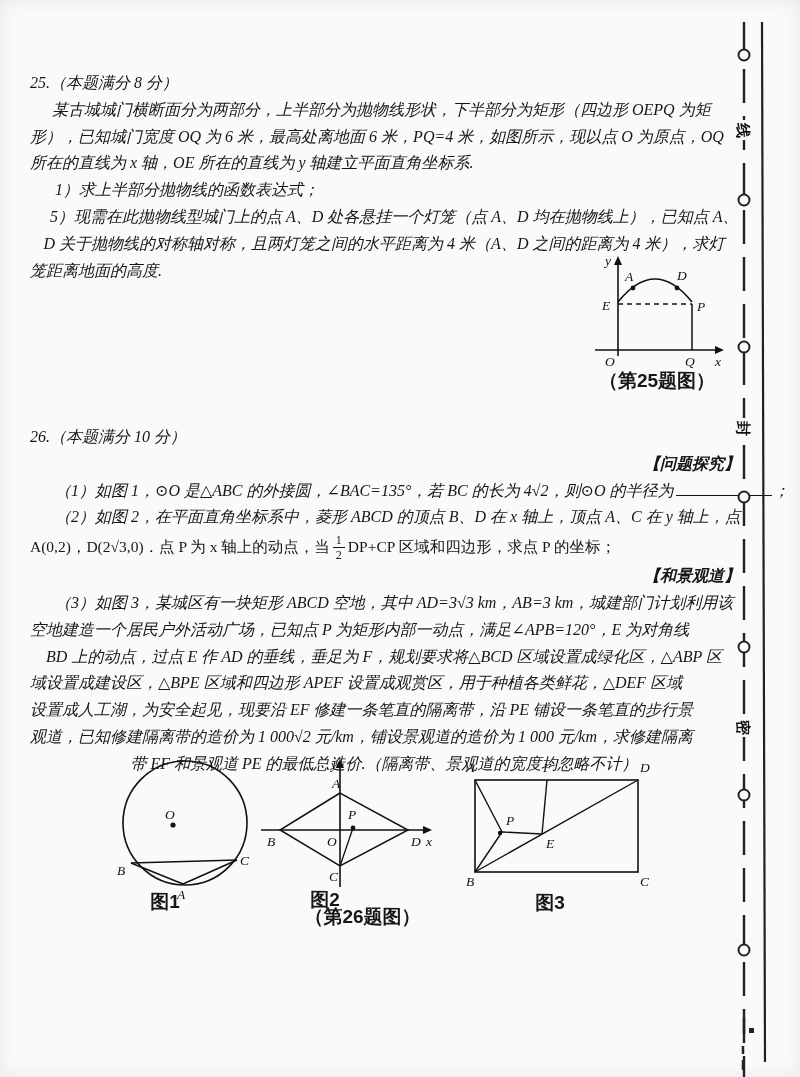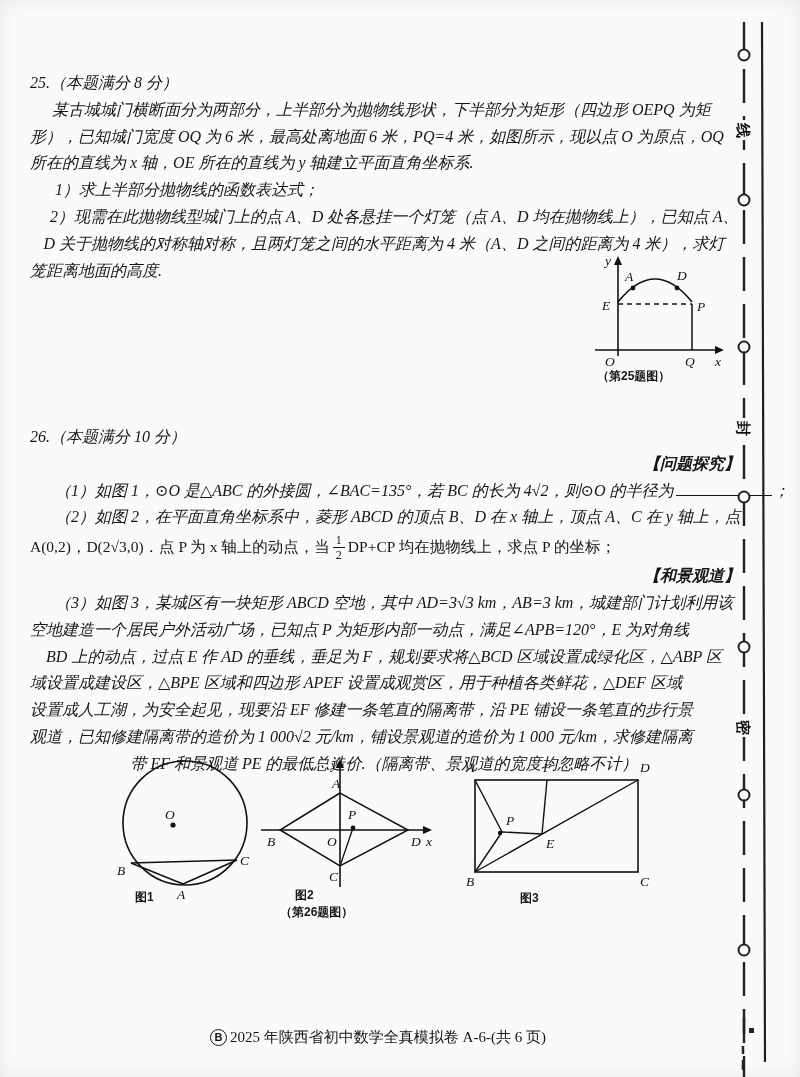--- a/index.html
+++ b/index.html
@@ -10,21 +10,21 @@
     box-shadow:inset 0 0 18px rgba(0,0,0,0.08);
   }
   .tline{white-space:nowrap;font-size:16px;line-height:26.8px;height:26.8px;font-style:italic;}
   .block{position:absolute;left:28px;width:712px;}
   .hei{font-family:"Liberation Sans","DejaVu Sans",sans-serif;font-weight:700;text-align:right;}
   .fracline{display:flex;align-items:center;height:32px;white-space:nowrap;font-size:15.5px;}
   .frac{display:inline-flex;flex-direction:column;align-items:center;margin:0 3px;line-height:1;}
   .frac .num{font-size:12px;padding:0 3px 1px;}
   .frac .den{font-size:12px;border-top:1.2px solid #161616;padding:1px 3px 0;}
   .blank{display:inline-block;width:96px;border-bottom:1.2px solid #161616;height:14px;margin:0 2px;}
-  .caption{position:absolute;font-size:12px;text-align:left;}
+  .caption{position:absolute;font-size:19px;text-align:center;}
   .figure{position:absolute;}
   svg text{font-family:"Liberation Serif","DejaVu Serif",serif;font-style:italic;font-size:13.5px;fill:#111;}
   svg text.cjk{font-style:normal;font-family:"Liberation Sans","DejaVu Sans",sans-serif;font-weight:700;font-size:15px;}
   .footer{position:absolute;top:1028px;left:0;width:756px;text-align:center;font-size:15px;}
   .badge{display:inline-block;width:15px;height:15px;border:1.4px solid #111;border-radius:50%;
          font-size:11px;line-height:15px;text-align:center;font-weight:700;margin-right:3px;vertical-align:1px;
          font-family:"Liberation Sans",sans-serif;}
   .pl2{padding-left:2px;}.pl22{padding-left:22px;}.pl24{padding-left:24px;}
   .pl27{padding-left:27px;}.pl28{padding-left:28px;}.pl0{padding-left:0;text-align:center;}
 </style>
@@ -32,21 +32,21 @@
 <body>
 
 <div class="page">
 
   <div class="block" style="top:70px;">
     <div class="tline pl2">25.（本题满分 8 分）</div>
     <div class="tline pl24">某古城城门横断面分为两部分，上半部分为抛物线形状，下半部分为矩形（四边形 OEPQ 为矩</div>
     <div class="tline pl2">形），已知城门宽度 OQ 为 6 米，最高处离地面 6 米，PQ=4 米，如图所示，现以点 O 为原点，OQ</div>
     <div class="tline pl2">所在的直线为 x 轴，OE 所在的直线为 y 轴建立平面直角坐标系.</div>
     <div class="tline pl27">1）求上半部分抛物线的函数表达式；</div>
-    <div class="tline pl22">2）现需在此抛物线型城门上的点 A、D 处各悬挂一个灯笼（点 A、D 均在抛物线上），已知点 A、</div>
+    <div class="tline pl22">5）现需在此抛物线型城门上的点 A、D 处各悬挂一个灯笼（点 A、D 均在抛物线上），已知点 A、</div>
     <div class="tline pl0">D 关于抛物线的对称轴对称，且两灯笼之间的水平距离为 4 米（A、D 之间的距离为 4 米），求灯</div>
     <div class="tline pl2">笼距离地面的高度.</div>
   </div>
 
   <div class="figure" style="left:585px;top:252px;">
     <svg width="145" height="118" viewBox="0 0 145 118">
 
       <line x1="33" y1="10" x2="33" y2="104" stroke="#111" stroke-width="1.6"></line>
       <polygon points="33,4 29,13 37,13" fill="#111"></polygon>
       <line x1="10" y1="98" x2="133" y2="98" stroke="#111" stroke-width="1.6"></line>
@@ -76,21 +76,21 @@
     <div class="tline pl27">
       <span>（1）如图 1，⊙O 是△ABC 的外接圆，∠BAC=135°，若 BC 的长为 4√2，则⊙O 的半径为</span><span class="blank"></span><span>；</span>
     </div>
     <div class="tline pl27">（2）如图 2，在平面直角坐标系中，菱形 ABCD 的顶点 B、D 在 x 轴上，顶点 A、C 在 y 轴上，点</div>
     <div class="fracline pl2">
       <span>A(0,2)，D(2√3,0)．点 P 为 x 轴上的动点，当</span>
       <span class="frac">
         <span class="num">1</span>
         <span class="den">2</span>
       </span>
-      <span>DP+CP 均在抛物线上，求点 P 的坐标；</span>
+      <span>DP+CP 区域和四边形，求点 P 的坐标；</span>
     </div>
     <div class="tline pl28 hei">【和景观道】</div>
     <div class="tline pl27">（3）如图 3，某城区有一块矩形 ABCD 空地，其中 AD=3√3 km，AB=3 km，城建部门计划利用该</div>
     <div class="tline pl2">空地建造一个居民户外活动广场，已知点 P 为矩形内部一动点，满足∠APB=120°，E 为对角线</div>
     <div class="tline pl0">BD 上的动点，过点 E 作 AD 的垂线，垂足为 F，规划要求将△BCD 区域设置成绿化区，△ABP 区</div>
     <div class="tline pl2">域设置成建设区，△BPE 区域和四边形 APEF 设置成观赏区，用于种植各类鲜花，△DEF 区域</div>
     <div class="tline pl2">设置成人工湖，为安全起见，现要沿 EF 修建一条笔直的隔离带，沿 PE 铺设一条笔直的步行景</div>
     <div class="tline pl2">观道，已知修建隔离带的造价为 1 000√2 元/km，铺设景观道的造价为 1 000 元/km，求修建隔离</div>
     <div class="tline pl0">带 EF 和景观道 PE 的最低总造价.（隔离带、景观道的宽度均忽略不计）</div>
   </div>
@@ -173,17 +173,14 @@
 
       <line x1="34" y1="22" x2="37" y2="1062" stroke="#222" stroke-width="2.2"></line>
 
       <line x1="16" y1="1018" x2="16" y2="1034" stroke="#222" stroke-width="2.5"></line>
       <rect x="21" y="1028" width="5" height="5" fill="#222"></rect>
       <line x1="15" y1="1046" x2="15" y2="1054" stroke="#222" stroke-width="2.5"></line>
       <line x1="15" y1="1060" x2="15" y2="1070" stroke="#222" stroke-width="2.5"></line>
     </svg>
   </div>
 
-  <div class="footer">
-    <span class="badge">B</span><span>2025 年陕西省初中数学全真模拟卷 A-6-(共 6 页)</span>
-  </div>
 
 </div>
 
 </body></html>

